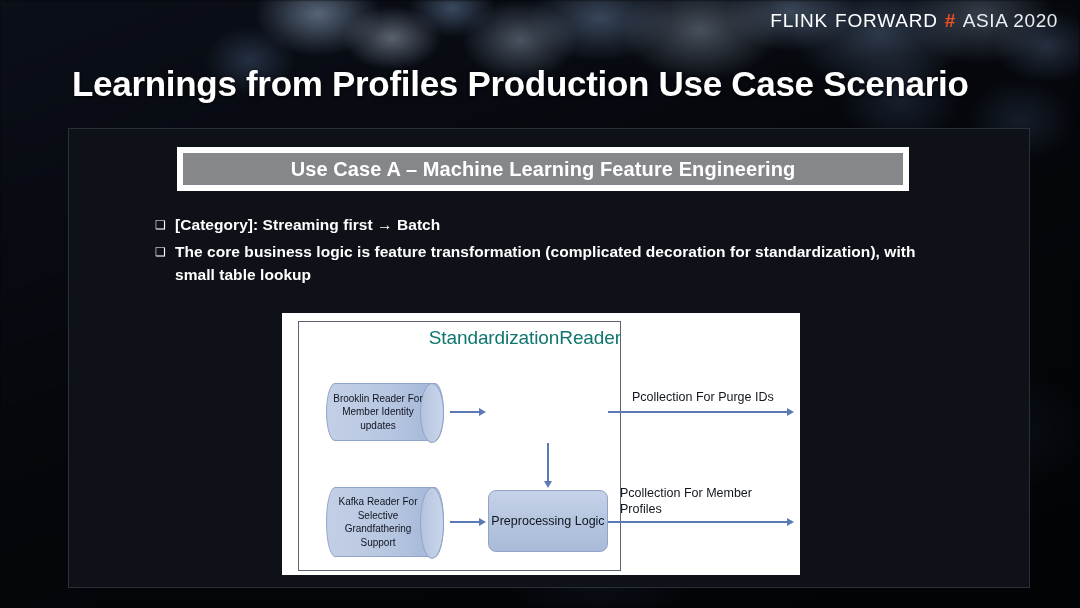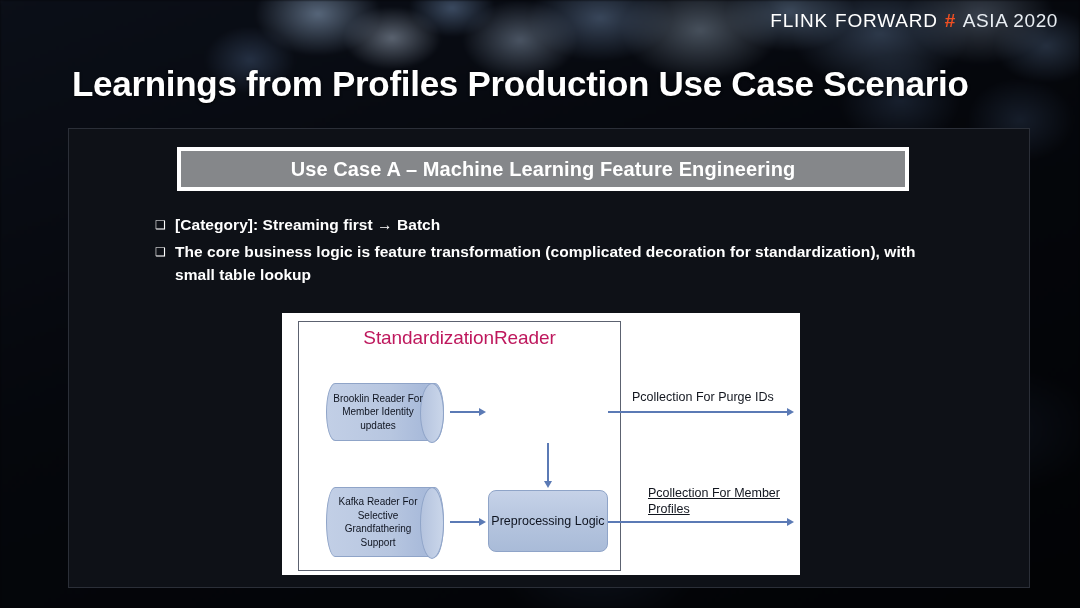--- a/index.html
+++ b/index.html
@@ -67,21 +67,21 @@
     width:962px; height:460px;
     background:#0e1117;
     border:1px solid #2b2f38;
   }
 
   
   #usecase-banner {
     position:absolute; left:108px; top:18px;
     width:732px; height:44px;
     background:#85878a;
-    border:4px solid #ffffff;
+    border:6px solid #ffffff;
     display:flex; align-items:center; justify-content:center;
   }
   #usecase-banner span {
     color:#ffffff; font-size:20px; font-weight:bold; letter-spacing:.1px;
   }
 
   
   #bullet-list { position:absolute; left:86px; top:84px; width:800px; }
   .bullet-row { display:flex; align-items:flex-start; margin-bottom:4px; }
   .bullet-marker {
@@ -100,21 +100,21 @@
     background:#ffffff;
   }
   #standardization-container {
     position:absolute; left:16px; top:8px;
     width:323px; height:250px;
     border:1.4px solid #5c6270;
     background:#ffffff;
   }
   #container-title {
     position:absolute; left:16px; top:14px; width:323px;
-    text-align:center; color:#be185d;
+    text-align:right; color:#0f766e;
     font-size:19px; font-weight:500; letter-spacing:-.1px;
   }
 
   .cylinder {
     position:absolute;
     background:linear-gradient(to right,#c2cfe6 0%, #b7c6e0 55%, #a8bada 84%, #c5d2e8 100%);
     border:1px solid #8fa4c8;
     border-radius:9px / 50%;
     display:flex; align-items:center; justify-content:center;
   }
@@ -218,16 +218,16 @@
 
     <div class="arrow-line" style="left:168px; top:208px; width:30px; height:1.6px;"></div>
     <div class="arrow-head-right" style="left:197px; top:204.5px;"></div>
 
     <div class="procbox" style="left:206px; top:177px; width:120px; height:62px;">
       <span class="proc-label">Preprocessing Logic</span>
     </div>
 
     <div class="arrow-line" style="left:326px; top:208px; width:180px; height:1.6px;"></div>
     <div class="arrow-head-right" style="left:505px; top:204.5px;"></div>
-    <div class="out-label" style="left:366px; top:172px; width:150px;text-decoration:underline;">Pcollection For Member Profiles</div>
+    <div class="out-label" style="left:338px; top:172px; width:150px;">Pcollection For Member Profiles</div>
 
   </div>
 </div>
 
 </body></html>

